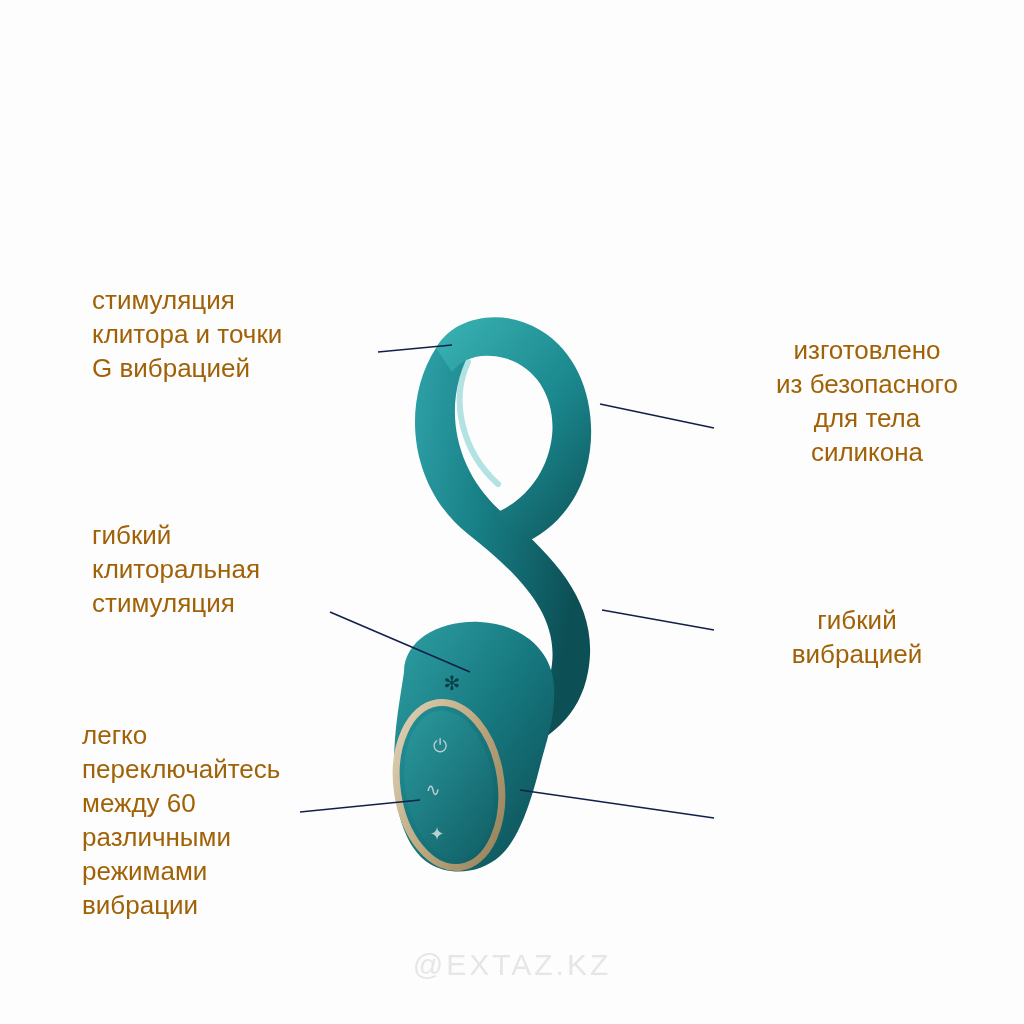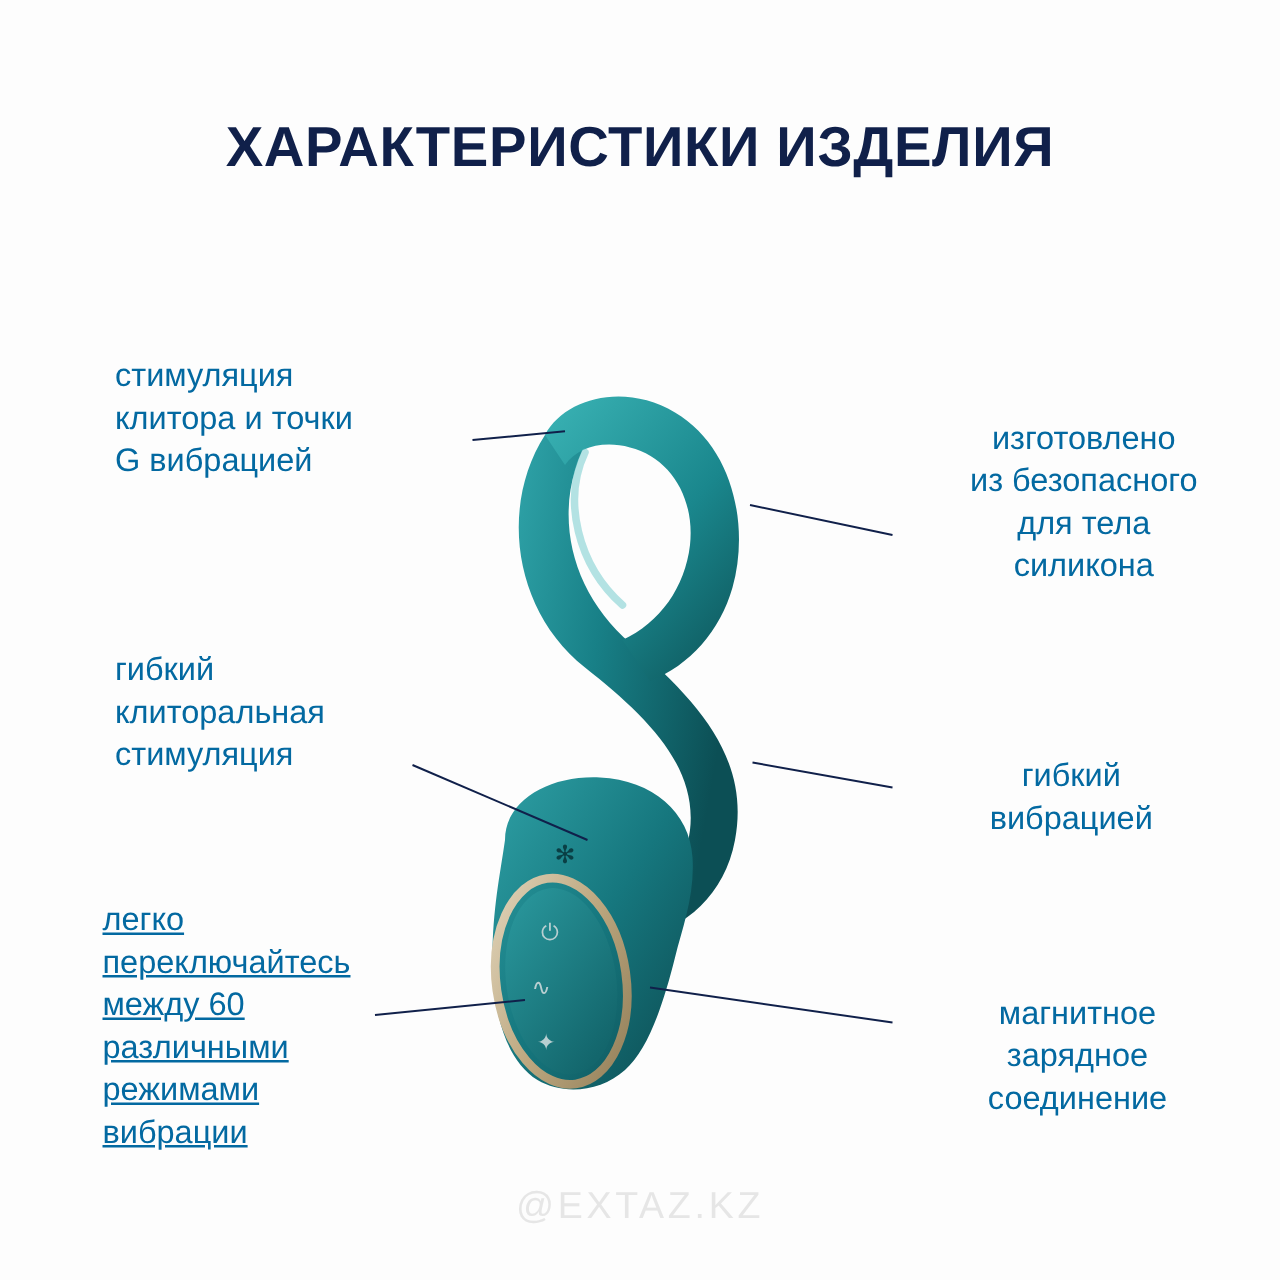--- a/index.html
+++ b/index.html
@@ -22,32 +22,32 @@
     width: 1024px;
     text-align: center;
     font-size: 45px;
     font-weight: bold;
     letter-spacing: 0.5px;
     color: #10204a;
     font-family: "Liberation Sans", sans-serif;
   }
   .callout {
     position: absolute;
-    color: #0369a1;
+    color: #a16207;
     font-size: 26px;
     line-height: 34px;
     font-family: "Liberation Sans", sans-serif;
     white-space: pre-line;
   }
   .callout.right { text-align: center; }
   .callout.left  { text-align: left; }
 
   #c1 { left: 92px;  top: 283px; width: 300px; }
   #c2 { left: 92px;  top: 518px; width: 270px; }
-  #c3 { left: 82px;  top: 718px; width: 310px; text-decoration: underline; }
+  #c3 { left: 82px;  top: 718px; width: 310px; }
   #c4 { left: 727px; top: 333px; width: 280px; }
   #c5 { left: 727px; top: 603px; width: 260px; }
   #c6 { left: 727px; top: 793px; width: 270px; }
 
   #svg-lines, #svg-product {
     position: absolute;
     left: 0; top: 0;
     width: 1024px; height: 1024px;
   }
   #watermark {
@@ -60,21 +60,20 @@
     letter-spacing: 3px;
     color: #e6e6e6;
     font-family: "Liberation Sans", sans-serif;
   }
 </style>
 </head>
 <body>
 
 <div id="page">
 
-  <div id="title">ХАРАКТЕРИСТИКИ ИЗДЕЛИЯ</div>
 
   <svg id="svg-product" viewBox="0 0 1024 1024">
     <defs>
       <linearGradient id="bodyGrad" x1="0" y1="0" x2="1" y2="0.4">
         <stop offset="0%" stop-color="#2fa3a8"></stop>
         <stop offset="45%" stop-color="#188087"></stop>
         <stop offset="100%" stop-color="#0c4f55"></stop>
       </linearGradient>
       <linearGradient id="headGrad" x1="0.1" y1="0" x2="0.9" y2="1">
         <stop offset="0%" stop-color="#38b0b2"></stop>
@@ -159,18 +158,15 @@
 между 60
 различными
 режимами
 вибрации</div>
   <div class="callout right" id="c4">изготовлено
 из безопасного
 для тела
 силикона</div>
   <div class="callout right" id="c5">гибкий
 вибрацией</div>
-  <div class="callout right" id="c6">магнитное
-зарядное
-соединение</div>
 
   <div id="watermark">@EXTAZ.KZ</div>
 </div>
 
 </body></html>

